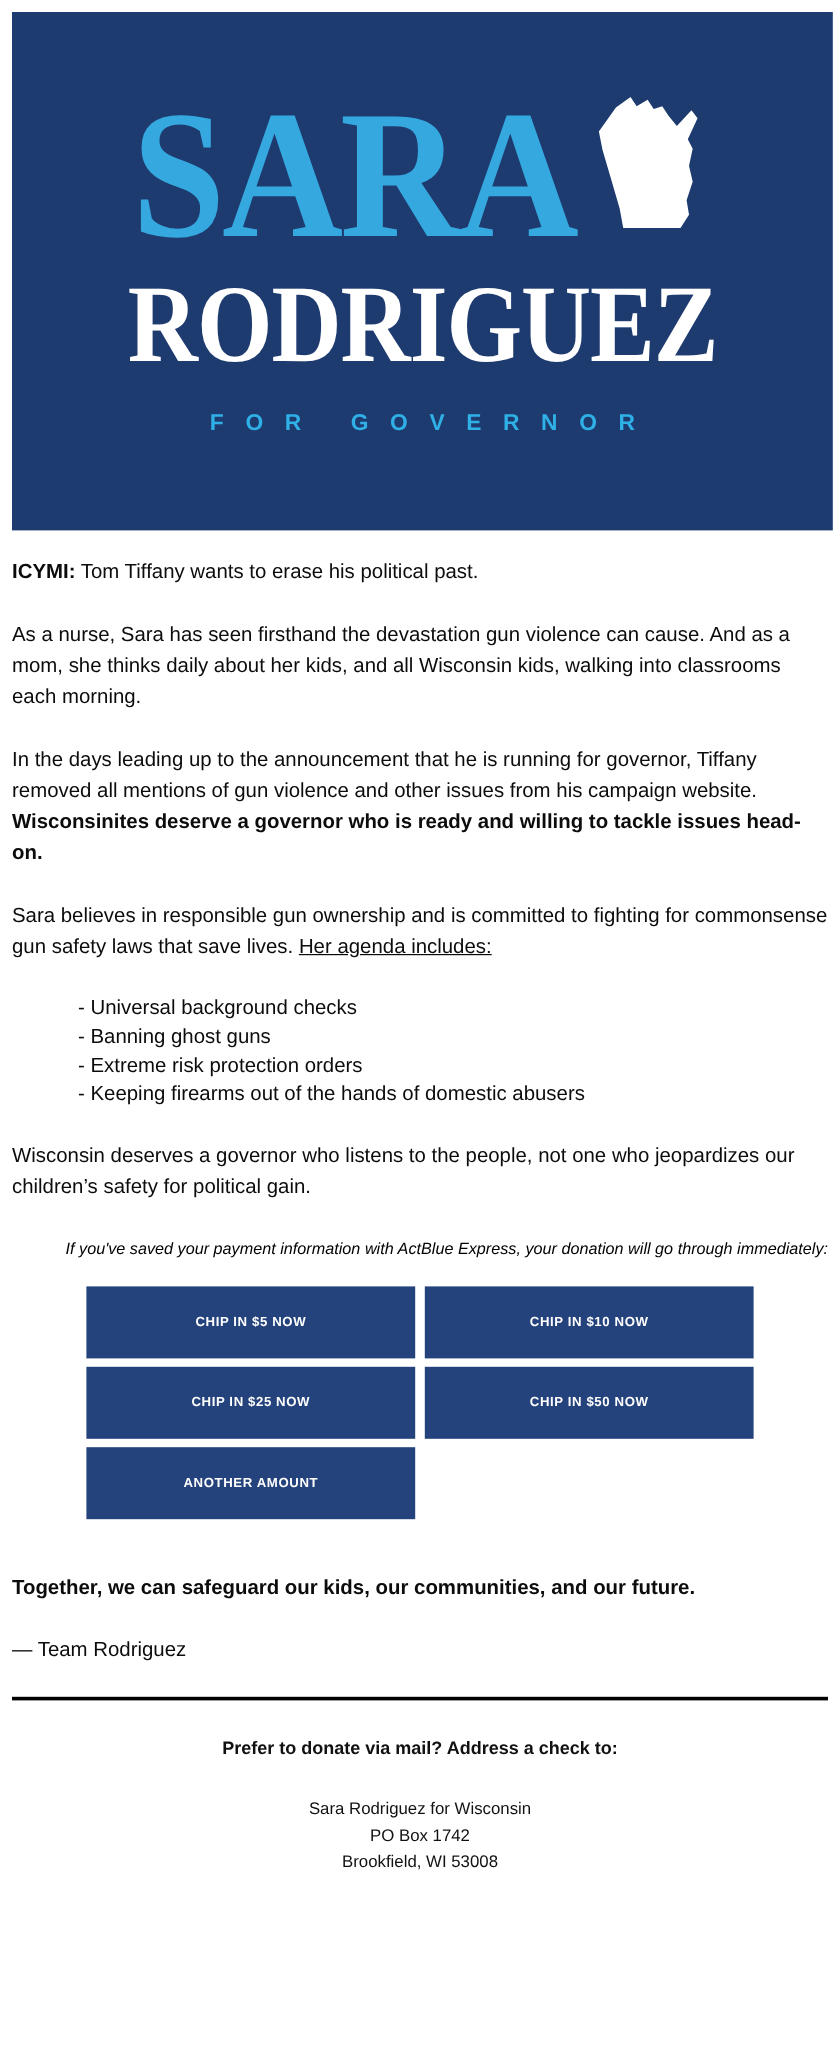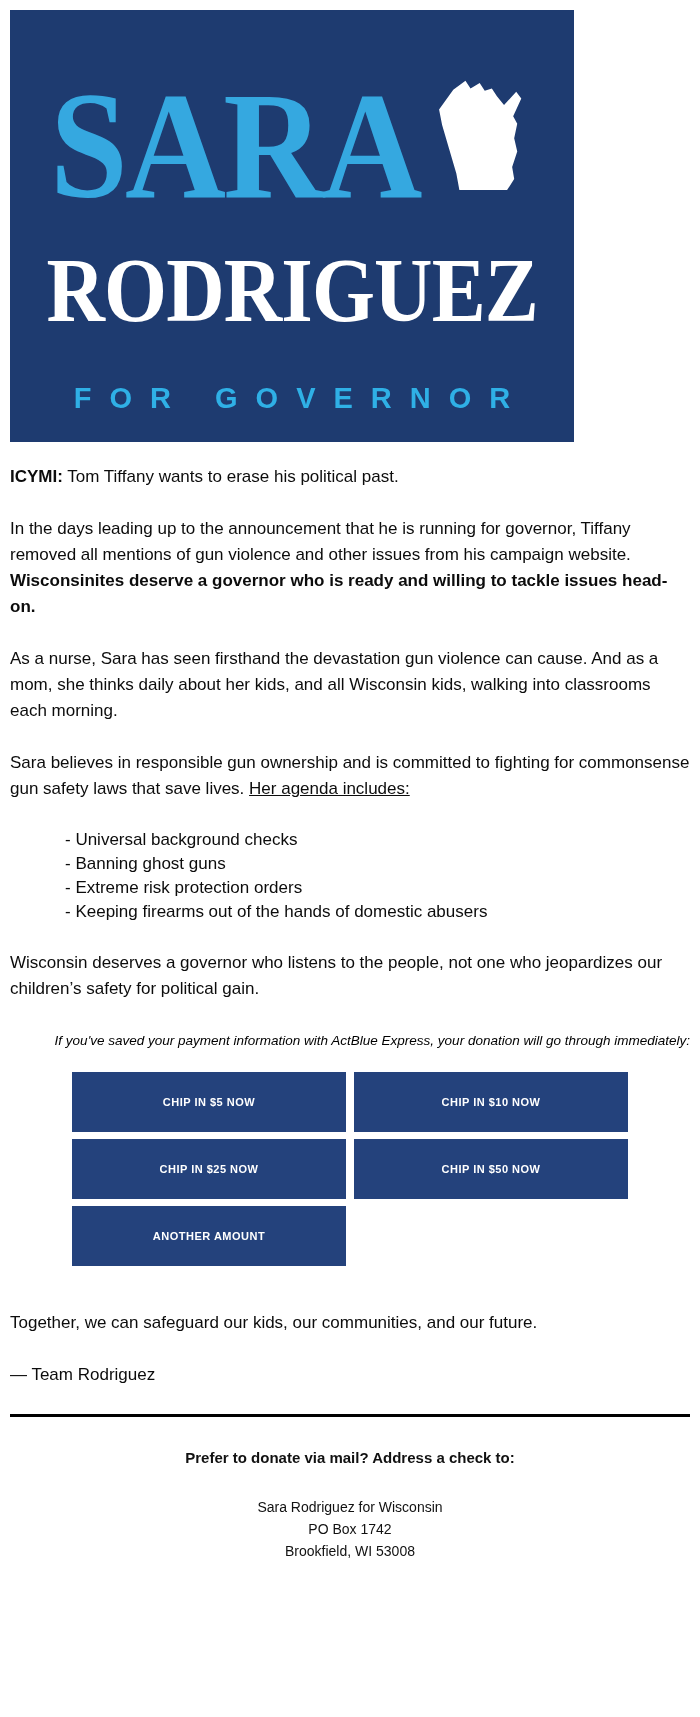--- a/index.html
+++ b/index.html
@@ -15,29 +15,28 @@
     box-sizing: border-box;
   }
   .email {
     width: 700px;
     box-sizing: border-box;
     padding: 10px 10px 30px 10px;
   }
 
   
   .hero {
-    width: 564px;
+    width: 684px;
     height: 432px;
     background: #1e3b70;
     display: flex;
     flex-direction: column;
     align-items: center;
     justify-content: flex-start;
     overflow: hidden;
-    gap: 20px;
   }
   .logo-row {
     margin-top: 78px;
     display: flex;
     align-items: flex-start;
     transform: scaleX(0.92);
   }
   .logo-sara {
     font-family: "Liberation Serif", "DejaVu Serif", serif;
     font-weight: bold;
@@ -60,21 +59,21 @@
     font-size: 92px;
     line-height: 1;
     color: #ffffff;
     letter-spacing: -1px;
     transform: scaleX(0.88);
     margin-top: 2px;
     white-space: nowrap;
   }
   .logo-for-governor {
     font-weight: bold;
-    font-size: 29px;
+    font-size: 19px;
     color: #2fb0e6;
     letter-spacing: 18px;
     margin-top: 26px;
     margin-left: 18px; 
     white-space: nowrap;
   }
 
   
   .copy {
     font-size: 17px;
@@ -128,21 +127,21 @@
     background: #24427c;
     color: #ffffff;
     font-family: "Liberation Sans", "DejaVu Sans", sans-serif;
     font-weight: bold;
     font-size: 11px;
     letter-spacing: 0.5px;
     border: none;
     cursor: pointer;
   }
 
-  .closing { margin-top: 44px !important; }
+  .closing { margin-top: 44px !important; font-weight: bold; }
 
   
   .divider {
     border: none;
     border-top: 3px solid #000000;
     margin: 22px 0 0 0;
   }
   .mail-heading {
     text-align: center;
     font-weight: bold;
@@ -169,23 +168,23 @@
       </svg>
     </div>
     <div class="logo-rodriguez">RODRIGUEZ</div>
     <div class="logo-for-governor">FOR GOVERNOR</div>
   </div>
 
   <div class="copy">
 
     <p class="first"><b>ICYMI:</b><span> Tom Tiffany wants to erase his political past.</span></p>
 
+    <p>As a nurse, Sara has seen firsthand the devastation gun violence can cause. And as a mom, she thinks daily about her kids, and all Wisconsin kids, walking into classrooms each morning.</p>
+
     <p><span>In the days leading up to the announcement that he is running for governor, Tiffany removed all mentions of gun violence and other issues from his campaign website. </span><b>Wisconsinites deserve a governor who is ready and willing to tackle issues head-on.</b></p>
-
-    <p>As a nurse, Sara has seen firsthand the devastation gun violence can cause. And as a mom, she thinks daily about her kids, and all Wisconsin kids, walking into classrooms each morning.</p>
 
     <p><span>Sara believes in responsible gun ownership and is committed to fighting for commonsense gun safety laws that save lives. </span><span class="u">Her agenda includes:</span></p>
 
     <div class="agenda-list">
       <div>- Universal background checks</div>
       <div>- Banning ghost guns</div>
       <div>- Extreme risk protection orders</div>
       <div>- Keeping firearms out of the hands of domestic abusers</div>
     </div>
 

